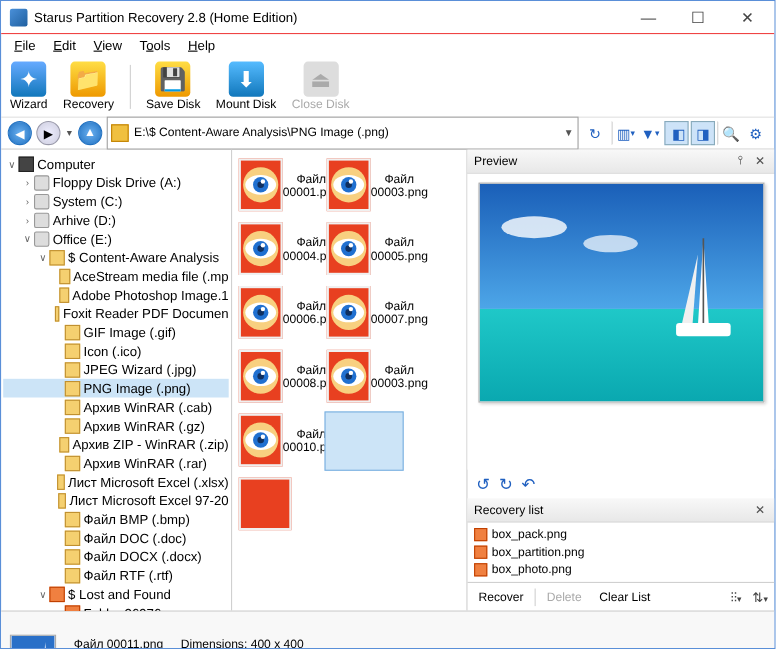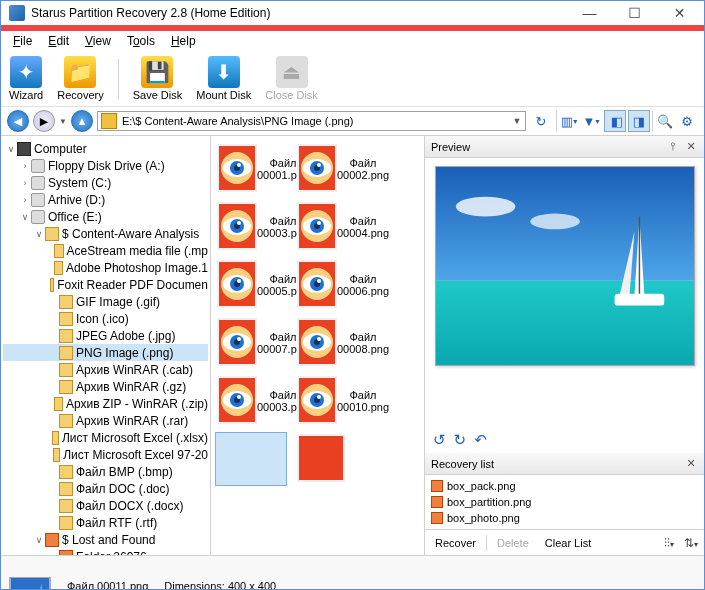--- a/index.html
+++ b/index.html
@@ -1,32 +1,32 @@
 <!DOCTYPE html>
 <html><head>
 <meta charset="utf-8">
 <style>
 * { box-sizing: border-box; margin: 0; padding: 0; }
 body { font-family: "Segoe UI", Tahoma, sans-serif; font-size: 11px; background: #fff; color: #000; width: 705px; height: 590px; overflow: hidden; border: 1px solid #5a8fd8; }
-.titlebar { height: 30px; background: #fff; display: flex; align-items: center; padding: 0 2px 0 8px; border-bottom: 6px solid #ef4444; }
+.titlebar { height: 30px; background: #fff; display: flex; align-items: center; padding: 0 2px 0 8px; border-bottom: 1px solid #ef4444; }
 .titlebar .app-icon { width: 16px; height: 16px; margin-right: 6px; background: linear-gradient(135deg,#4a90d9,#2060a0); border-radius: 2px; }
 .titlebar .title { flex: 1; font-size: 12px; }
 .titlebar .wbtn { width: 45px; height: 28px; display: flex; align-items: center; justify-content: center; font-size: 14px; color: #444; }
 .menubar { height: 20px; display: flex; align-items: center; padding: 0 4px; font-size: 12px; }
 .menubar .mitem { padding: 2px 8px; }
 .menubar .mitem u { text-decoration: underline; }
 .toolbar { height: 56px; display: flex; align-items: center; padding: 2px 8px; gap: 14px; border-bottom: 1px solid #e0e0e0; }
 .toolbar .tbtn { display: flex; flex-direction: column; align-items: center; font-size: 11px; gap: 1px; }
 .toolbar .ticon { width: 32px; height: 32px; border-radius: 4px; display: flex; align-items: center; justify-content: center; font-size: 20px; }
 .toolbar .sep { width: 1px; height: 40px; background: #d0d0d0; }
 .toolbar .disabled { color: #aaa; }
 .navbar { height: 28px; display: flex; align-items: center; padding: 2px 6px; gap: 4px; }
 .navbtn { width: 22px; height: 22px; border-radius: 11px; display: flex; align-items: center; justify-content: center; font-size: 11px; background: radial-gradient(circle,#eef,#ccd); border: 1px solid #99a; }
 .navbtn.blue { background: radial-gradient(circle,#6ab0f0,#2070c0); color: #fff; border-color:#2070c0; }
-.addrbar { flex: 1; height: 20px; border: 1px solid #a0a0a0; display: flex; align-items: center; background: #fff; }
+.addrbar { flex: 1; height: 30px; border: 1px solid #a0a0a0; display: flex; align-items: center; background: #fff; }
 .addrbar .aicon { width: 16px; height: 16px; margin: 0 3px; background: #f0c040; border: 1px solid #c08000; }
 .addrbar input { flex: 1; border: none; outline: none; font-size: 11px; padding: 0 2px; }
 .addrbar .drop { width: 16px; text-align: center; font-size: 9px; color: #555; }
 .navicons { display: flex; gap: 2px; }
 .nicon { width: 22px; height: 22px; border: 1px solid transparent; display: flex; align-items: center; justify-content: center; font-size: 13px; color: #2060c0; }
 .nicon.sep-before { border-left: 1px solid #d0d0d0; padding-left: 4px; }
 .main { display: flex; height: 420px; border-top: 1px solid #d0d0d0; }
 .tree { width: 210px; overflow: auto; border-right: 1px solid #d0d0d0; padding: 4px 2px; font-size: 12px; }
 .tree-row { display: flex; align-items: center; height: 17px; white-space: nowrap; }
 .tree-row .exp { width: 12px; text-align: center; font-size: 9px; color: #666; }
@@ -184,21 +184,21 @@
         <span>GIF Image (.gif)</span>
       </div>
     <div class="tree-row l3">
         <span class="exp"></span>
         <span class="ticn folder"></span>
         <span>Icon (.ico)</span>
       </div>
     <div class="tree-row l3">
         <span class="exp"></span>
         <span class="ticn folder"></span>
-        <span>JPEG Adobe (.jpg)</span>
+        <span>JPEG Wizard (.jpg)</span>
       </div>
     <div class="tree-row l3 selected">
         <span class="exp"></span>
         <span class="ticn folder"></span>
         <span>PNG Image (.png)</span>
       </div>
     <div class="tree-row l3">
         <span class="exp"></span>
         <span class="ticn folder"></span>
         <span>Архив WinRAR (.cab)</span>
@@ -266,32 +266,20 @@
         <div class="fthumb">
           <svg viewBox="0 0 36 36">
             <circle cx="18" cy="18" r="16" fill="#f8d080"></circle>
             <ellipse cx="18" cy="18" rx="14" ry="9" fill="#fff"></ellipse>
             <circle cx="18" cy="18" r="7" fill="#2070d0"></circle>
             <circle cx="18" cy="18" r="3" fill="#103060"></circle>
             <circle cx="20" cy="15" r="2" fill="#fff"></circle>
           </svg>
         </div>
         <span>Файл 00001.png</span>
-      </div>
-      <div class="fitem">
-        <div class="fthumb">
-          <svg viewBox="0 0 36 36">
-            <circle cx="18" cy="18" r="16" fill="#f8d080"></circle>
-            <ellipse cx="18" cy="18" rx="14" ry="9" fill="#fff"></ellipse>
-            <circle cx="18" cy="18" r="7" fill="#2070d0"></circle>
-            <circle cx="18" cy="18" r="3" fill="#103060"></circle>
-            <circle cx="20" cy="15" r="2" fill="#fff"></circle>
-          </svg>
-        </div>
-        <span>Файл 00002.png</span>
       </div>
       <div class="fitem">
         <div class="fthumb">
           <svg viewBox="0 0 36 36">
             <circle cx="18" cy="18" r="16" fill="#f8d080"></circle>
             <ellipse cx="18" cy="18" rx="14" ry="9" fill="#fff"></ellipse>
             <circle cx="18" cy="18" r="7" fill="#2070d0"></circle>
             <circle cx="18" cy="18" r="3" fill="#103060"></circle>
             <circle cx="20" cy="15" r="2" fill="#fff"></circle>
           </svg>

